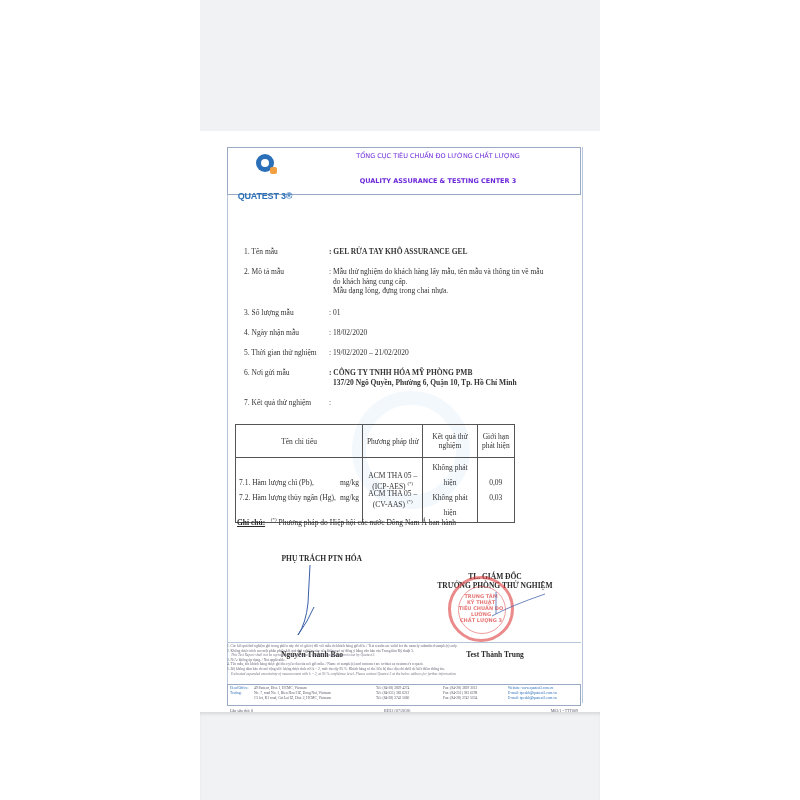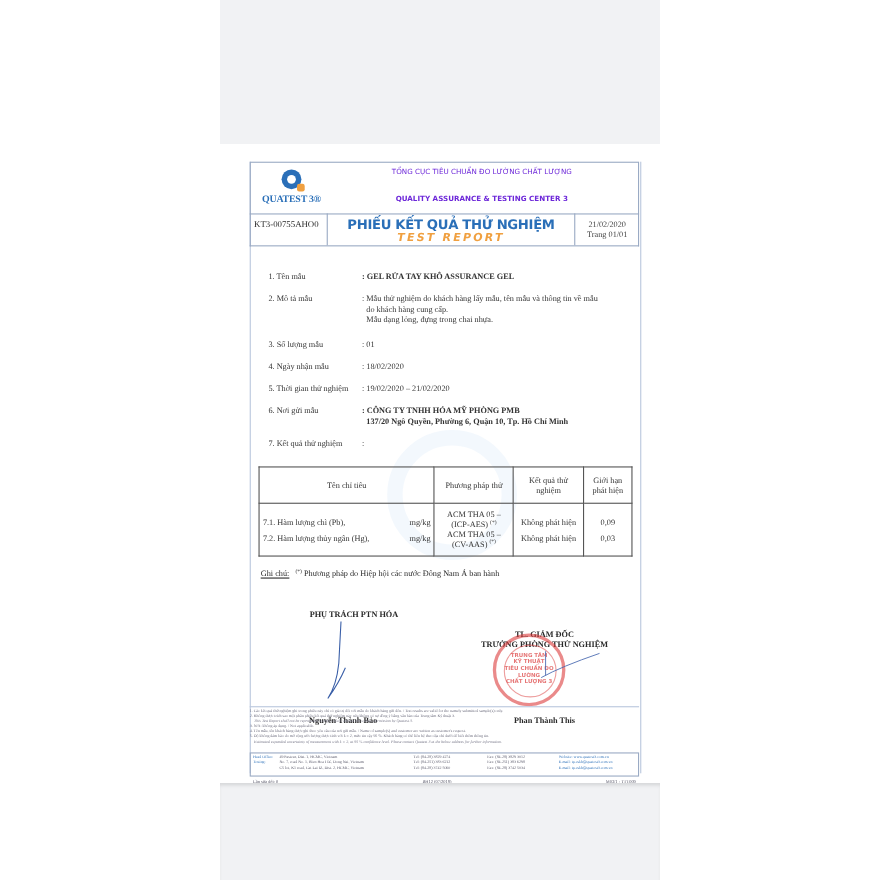--- a/index.html
+++ b/index.html
@@ -14,22 +14,22 @@
   
   .hdr { position:absolute; left:27px; top:16px; width:354px; height:48px;
          border:1px solid #9aaac4; box-sizing:border-box; }
   .logo { position:absolute; left:8px; top:6px; width:58px; text-align:center; }
   .logo-mark { width:18px; height:18px; border-radius:50%; background:#2a6fb8; margin:0 auto;
                position:relative; }
   .logo-mark::after { content:""; position:absolute; left:5px; top:5px; width:8px; height:8px;
                       border-radius:50%; background:#fff; }
   .logo-mark::before { content:""; position:absolute; right:-3px; bottom:-2px; width:7px; height:7px;
                        background:#f0a040; border-radius:2px; z-index:2; }
-  .logo-text { font-family:Liberation Serif, serif; font-weight:bold; color:#2a6fb8;
-               font-size:9px; margin-top:4px; letter-spacing:-0.2px; }
+  .logo-text { font-family:Liberation Sans, sans-serif; font-weight:bold; color:#2a6fb8;
+               font-size:9px; margin-top:19px; letter-spacing:-0.2px; }
   .org { position:absolute; left:70px; top:4px; width:280px; text-align:center;
          font-family:"DejaVu Sans", sans-serif; color:#6d28d9; }
   .org .l1 { font-size:6.5px; }
   .org .l2 { font-size:8px; font-weight:bold; margin-top:2px; }
   .org .l3 { font-size:6.5px; font-weight:bold; margin-top:17px; }
   .row2 { position:absolute; left:27px; top:63px; width:354px; height:30px;
           border:1px solid #9aaac4; border-top:none; box-sizing:border-box; }
   .code { position:absolute; left:0; top:0; width:70px; height:29px; border-right:1px solid #9aaac4;
           font-size:8px; padding:5px 0 0 3px; box-sizing:border-box; }
   .title { position:absolute; left:70px; top:0; width:224px; height:29px; border-right:1px solid #9aaac4;
@@ -40,29 +40,29 @@
           font-size:7.5px; padding-top:5px; box-sizing:border-box; color:#444; }
   
   .field { position:absolute; left:44px; font-size:7.5px; color:#333; }
   .field .lbl { position:absolute; left:0; width:85px; }
   .field .val { position:absolute; left:85px; width:260px; line-height:9.5px; }
   .b { font-weight:bold; }
   
   .wm { position:absolute; left:152px; top:260px; width:90px; height:90px; border-radius:50%;
         border:14px solid rgba(90,160,230,0.07); }
   
-  table.res { position:absolute; left:35px; top:293px; width:340px; border-collapse:collapse;
+  table.res { position:absolute; left:35px; top:293px; width:280px; border-collapse:collapse;
               font-size:7.5px; color:#333; }
   table.res th, table.res td { border:1px solid #555; padding:2px 3px; text-align:center; font-weight:normal; }
   table.res th { height:28px; }
   table.res td.name { text-align:left; }
   .ind { display:flex; justify-content:space-between; line-height:15px; }
   .sup { font-size:5px; vertical-align:super; }
   .note { position:absolute; left:37px; top:386px; font-size:7.5px; }
-  .note u { font-weight:normal; }
+  .note u { font-weight:bold; }
   
   .sig-l { position:absolute; left:62px; top:423px; width:100px; text-align:right; font-size:7.5px; font-weight:bold; }
   .sig-r { position:absolute; left:225px; top:441px; width:140px; text-align:center; font-size:7.5px; font-weight:bold; }
   .sig-name-l { position:absolute; left:62px; top:519px; width:100px; text-align:center; font-size:7.5px; font-weight:bold; }
   .sig-name-r { position:absolute; left:225px; top:519px; width:140px; text-align:center; font-size:7.5px; font-weight:bold; }
   .stamp { position:absolute; left:248px; top:445px; width:66px; height:66px; border-radius:50%;
            border:3px solid rgba(220,60,60,0.6); box-sizing:border-box; text-align:center;
            color:rgba(220,60,60,0.7); font-size:5px; padding-top:14px; font-family:"DejaVu Sans", sans-serif; font-weight:bold; }
   .stamp .inner { position:absolute; left:7px; top:7px; width:46px; height:46px; border-radius:50%;
                   border:1px solid rgba(220,60,60,0.5); }
@@ -88,31 +88,20 @@
     <div class="logo">
       <div class="logo-mark"></div>
       <div class="logo-text">QUATEST 3®</div>
     </div>
     <div class="org">
       <div class="l1">TỔNG CỤC TIÊU CHUẨN ĐO LƯỜNG CHẤT LƯỢNG</div>
       <div class="l3">QUALITY ASSURANCE &amp; TESTING CENTER 3</div>
     </div>
   </div>
 
-  <div class="row2">
-    <div class="code">KT3-00755AHO0</div>
-    <div class="title">
-      <div class="vn">PHIẾU KẾT QUẢ THỬ NGHIỆM</div>
-      <div class="en">TEST REPORT</div>
-    </div>
-    <div class="date">
-      <div>21/02/2020</div>
-      <div>Trang 01/01</div>
-    </div>
-  </div>
 
   <div class="wm"></div>
 
   <div class="field" style="top:116px;">
     <span class="lbl">1. Tên mẫu</span>
     <span class="val b">: GEL RỬA TAY KHÔ ASSURANCE GEL</span>
   </div>
   <div class="field" style="top:136px;">
     <span class="lbl">2. Mô tả mẫu</span>
     <span class="val">
@@ -202,21 +191,21 @@
   </div>
   <div class="stamp">
     <div class="inner"></div>
     TRUNG TÂM<br>KỸ THUẬT<br>TIÊU CHUẨN ĐO LƯỜNG<br>CHẤT LƯỢNG 3
   </div>
   <svg style="position:absolute;left:290px;top:455px" width="60" height="40">
     <path d="M2 30 Q20 20 55 8" stroke="#4a6ab0" stroke-width="0.8" fill="none"></path>
     <path d="M6 6 L6 28" stroke="#4a6ab0" stroke-width="0.8" fill="none"></path>
   </svg>
   <div class="sig-name-l">Nguyễn Thành Bảo</div>
-  <div class="sig-name-r">Phan Thành This</div>
+  <div class="sig-name-r">Test Thành Trung</div>
 
   <div class="foot">
     <div>1. Các kết quả thử nghiệm ghi trong phiếu này chỉ có giá trị đối với mẫu do khách hàng gửi đến. / Test results are valid for the namely submitted sample(s) only.</div>
     <div>2. Không được trích sao một phần phiếu kết quả thử nghiệm này nếu không có sự đồng ý bằng văn bản của Trung tâm Kỹ thuật 3.</div>
     <div style="padding-left:4px"><i>This Test Report shall not be reproduced, except in full, without the written permission by Quatest 3.</i></div>
     <div>3. N/A: không áp dụng. / Not applicable.</div>
     <div>4. Tên mẫu, tên khách hàng được ghi theo yêu cầu của nơi gửi mẫu. / Name of sample(s) and customer are written as customer's request.</div>
     <div>5. Độ không đảm bảo đo mở rộng ước lượng được tính với k = 2, mức tin cậy 95 %. Khách hàng có thể liên hệ theo địa chỉ dưới để biết thêm thông tin.</div>
     <div style="padding-left:4px"><i>Estimated expanded uncertainty of measurement with k = 2, at 95 % confidence level. Please contact Quatest 3 at the below address for further information.</i></div>
   </div>

